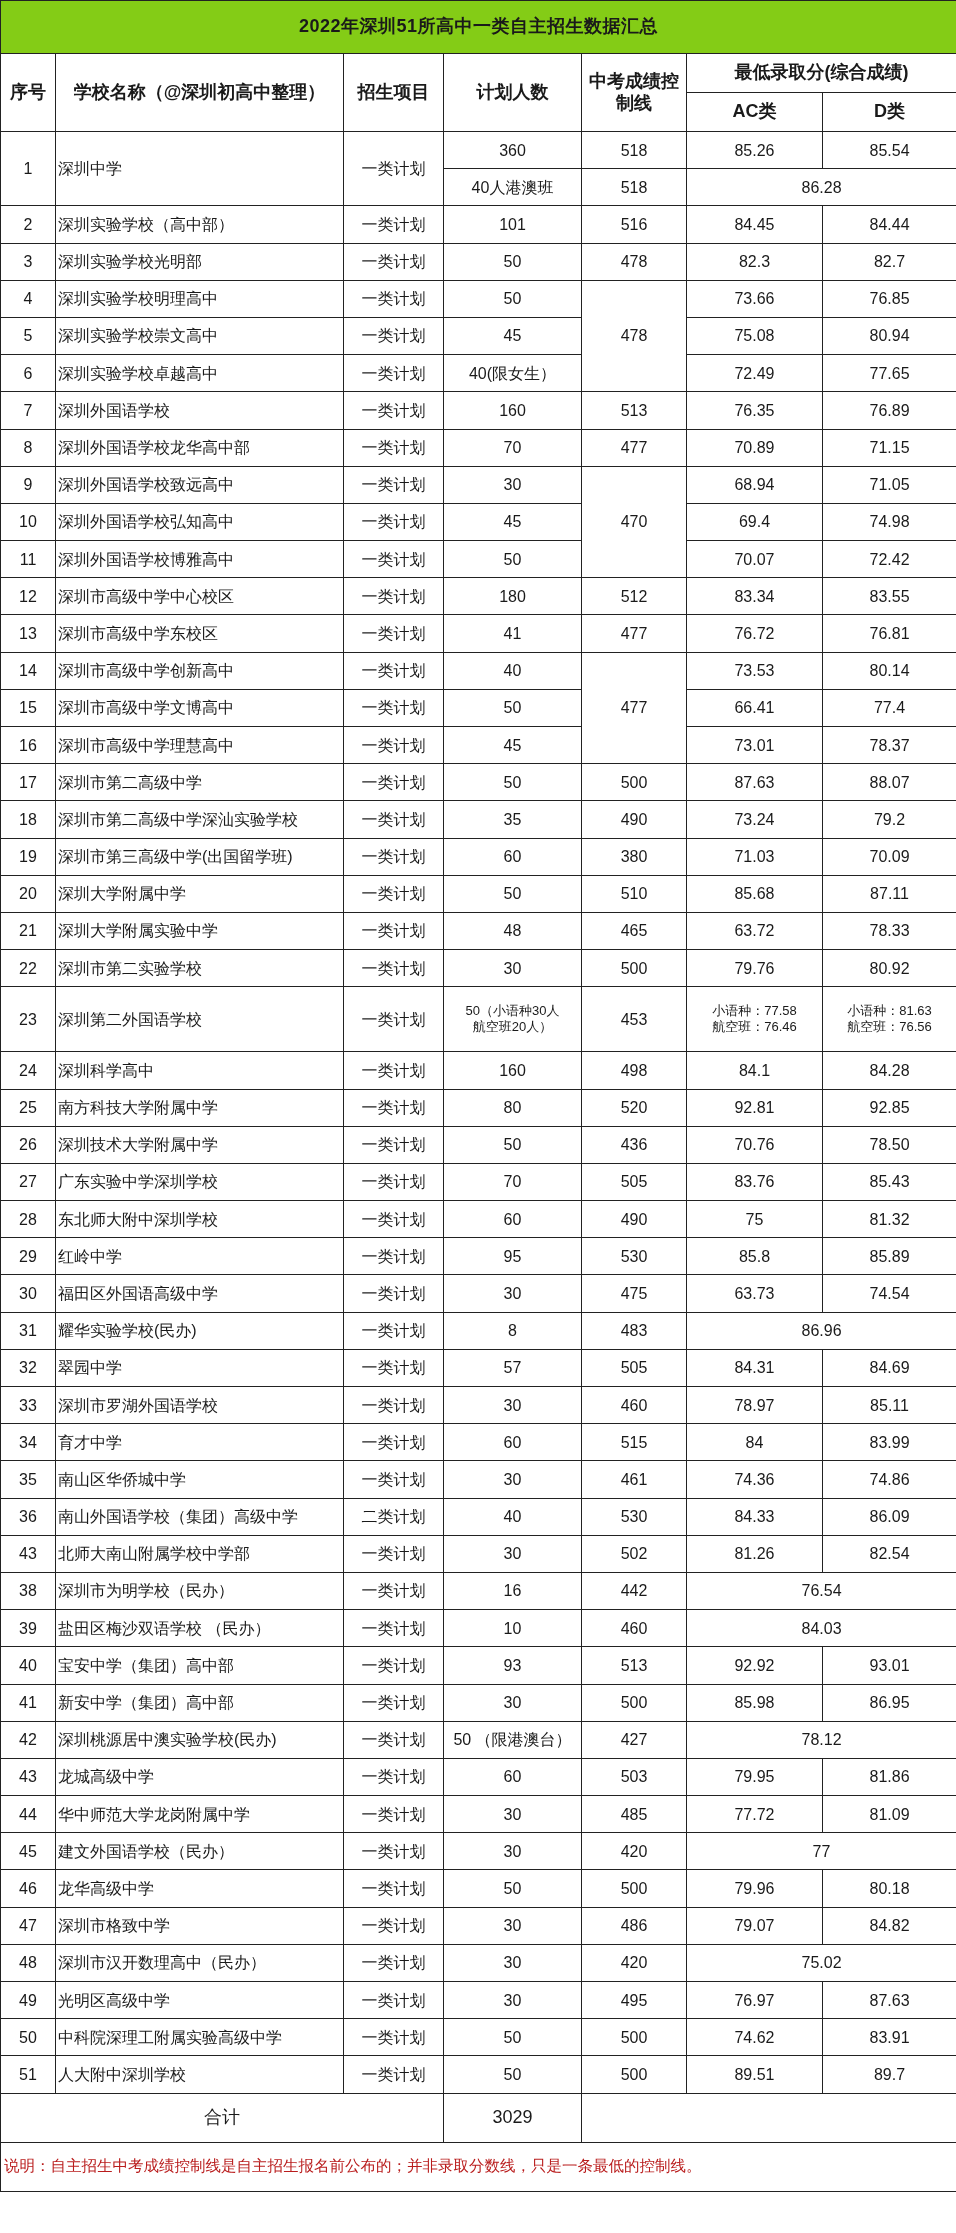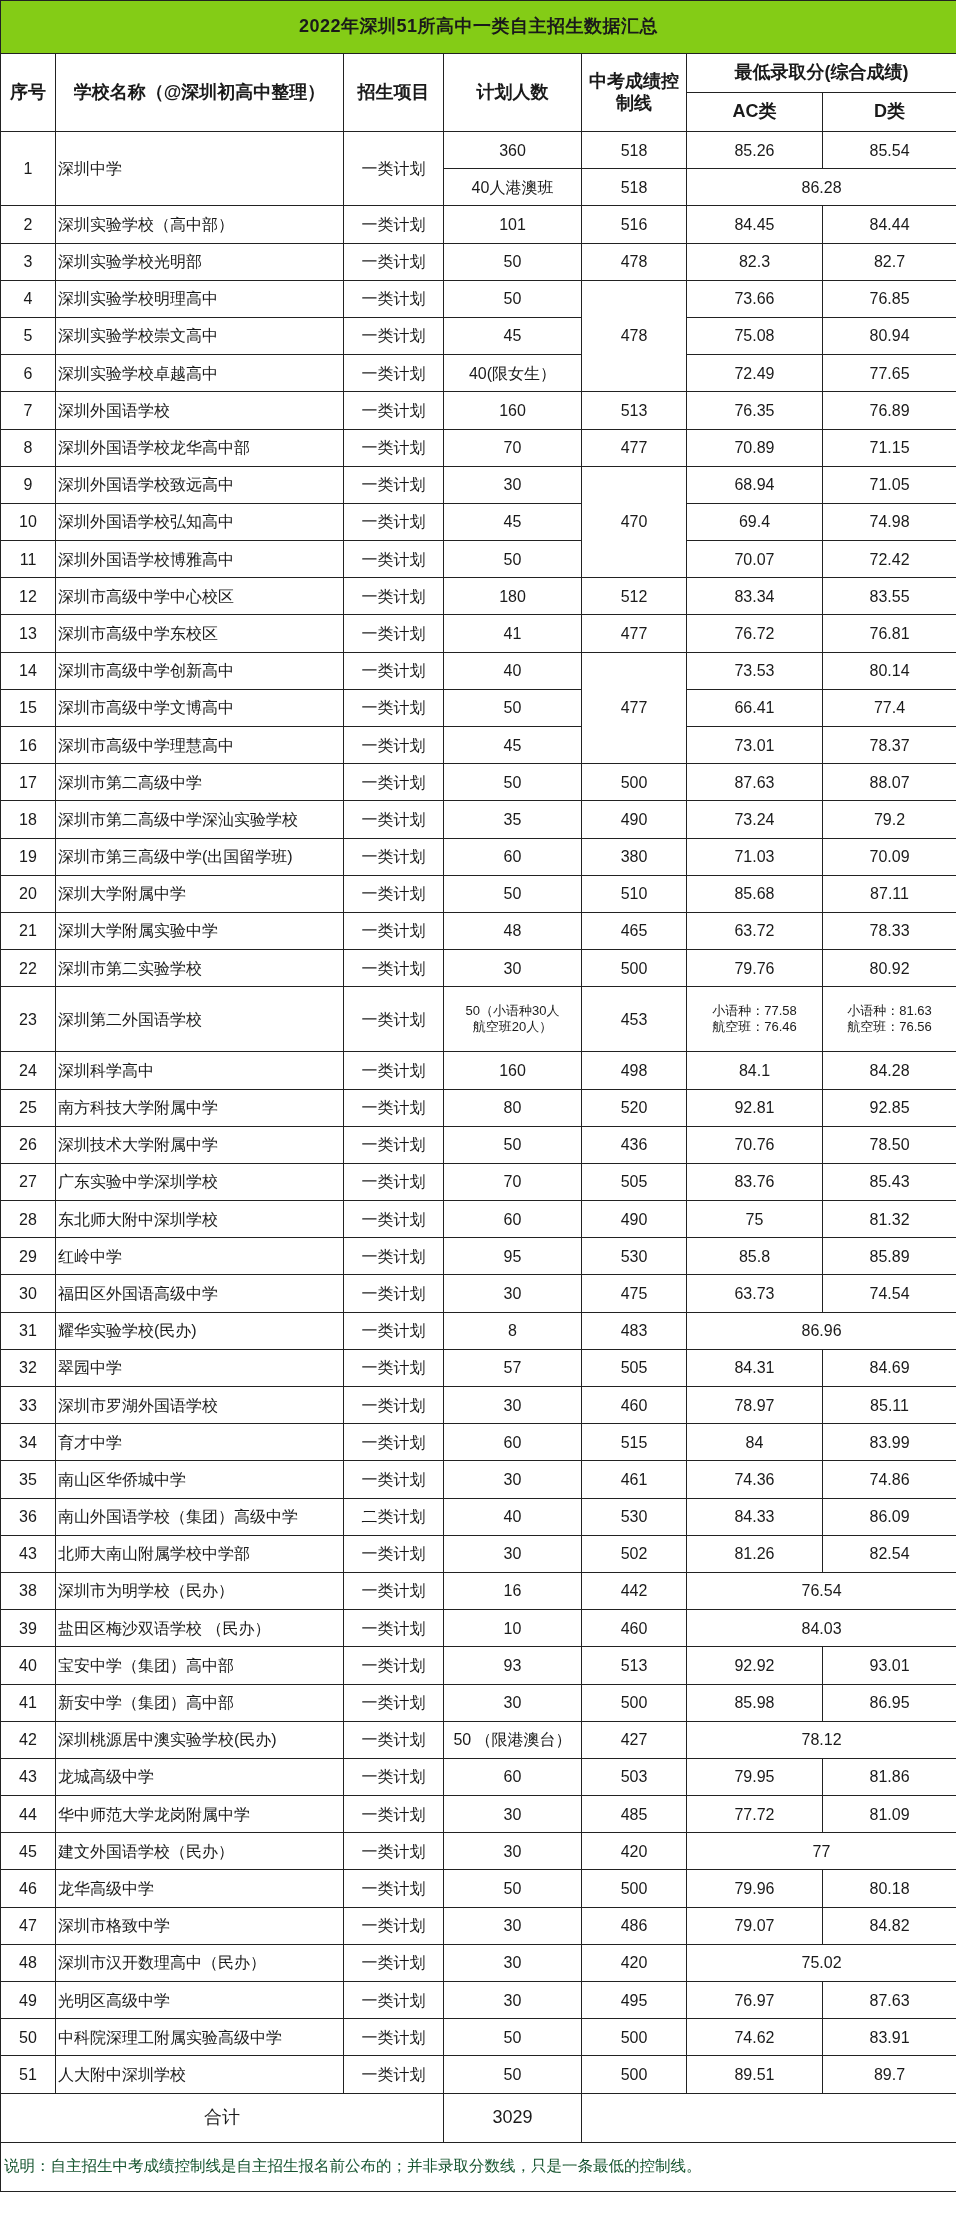--- a/index.html
+++ b/index.html
@@ -9,21 +9,21 @@
   .title { background: #84cc16; height: 52px; font-size: 18px; font-weight: bold; letter-spacing: 0.5px; }
   .hdr th { font-size: 18px; font-weight: bold; }
   .hdr-top th { height: 38px; }
   .hdr-bot th { height: 38px; margin-left: 18px; }
   td.name { text-align: left; padding-left: 2px; }
   tr.row td { height: 36.2px; }
   tr.row-sub td { height: 36.2px; }
   tr.row-tall td { height: 64px; }
   .multi { line-height: 1.25; font-size: 13px; }
   .total td { height: 48px; font-size: 18px; font-weight: normal; }
-  .note td { height: 48px; text-align: left; color: #14532d; font-family: "DejaVu Serif", "Liberation Serif", serif; font-size: 15.5px; padding-left: 3px; }
+  .note td { height: 48px; text-align: left; color: #b91c1c; font-family: "DejaVu Serif", "Liberation Serif", serif; font-size: 15.5px; padding-left: 3px; }
 </style>
 </head>
 <body>
 
 <table>
   <colgroup>
     <col style="width:55px">
       <col style="width:288px">
       <col style="width:100px">
       <col style="width:138px">

